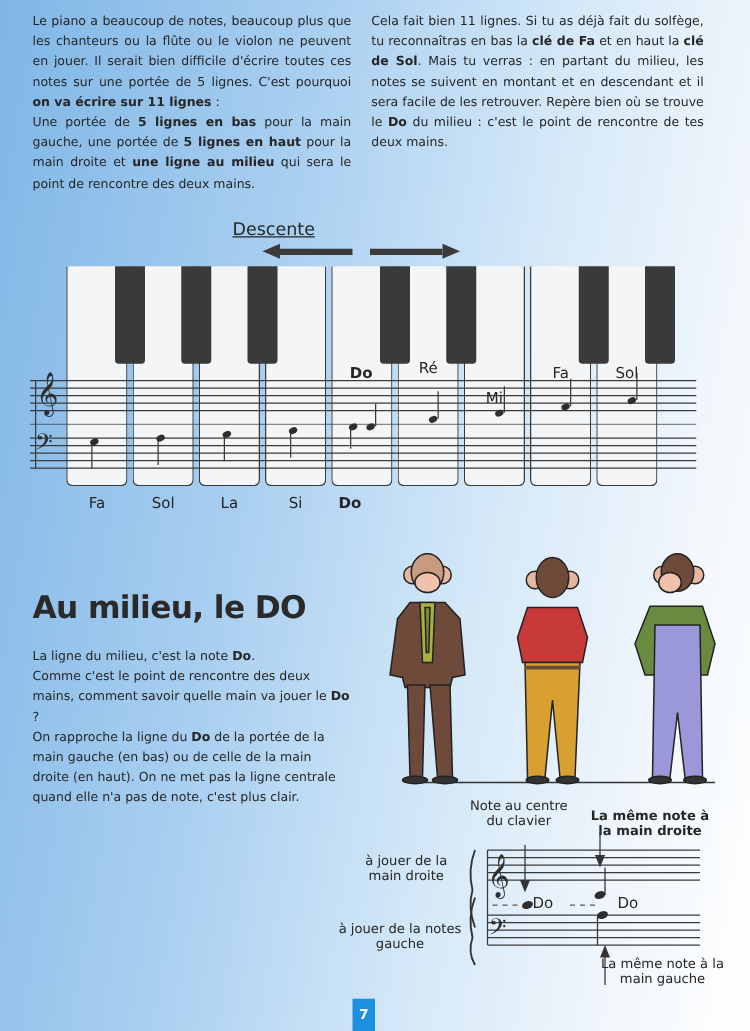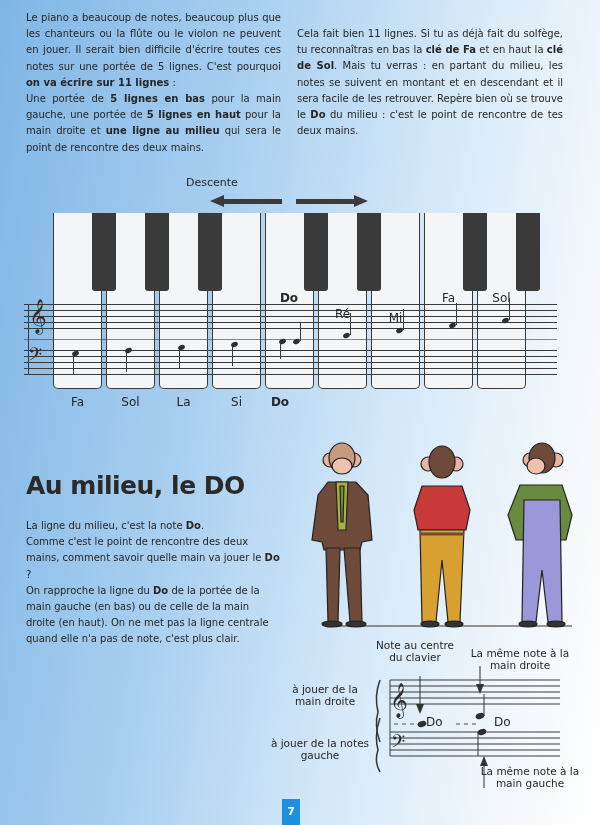--- a/index.html
+++ b/index.html
@@ -12,22 +12,22 @@
   }
   .para {
     position: absolute;
     font-size: 10px;
     line-height: 16.2px;
     text-align: justify;
     color: #262626;
   }
   .para b { font-weight: bold; }
   #intro-left { left: 26px; top: 10px; width: 255px; }
-  #intro-right { left: 297px; top: 10px; width: 266px; margin-top: 16px; }
-  .dir-label { position: absolute; font-size: 11px; color: #262626; }
+  #intro-right { left: 297px; top: 10px; width: 266px; }
+  .dir-label { position: absolute; font-size: 14px; color: #262626; text-decoration: underline; }
   .arrow { position: absolute; height: 5px; background: #3b3b3b; }
   .arrow-head-left, .arrow-head-right { position: absolute; width: 0; height: 0; border-top: 6px solid transparent; border-bottom: 6px solid transparent; }
   .arrow-head-left { border-right: 14px solid #3b3b3b; }
   .arrow-head-right { border-left: 14px solid #3b3b3b; }
   #keyboard { position: absolute; left: 24px; top: 213px; width: 540px; height: 200px; }
   .wkey { position: absolute; top: 0; width: 49px; height: 176px; background: #f4f5f6; border: 1.5px solid #3a3a3a; border-top: none; border-radius: 0 0 5px 5px; }
   .bkey { position: absolute; top: 0; width: 24px; height: 78px; background: #3a3a3a; border-radius: 0 0 3px 3px; }
   .staff-line { position: absolute; height: 1.4px; background: #3a3a3a; left: 0; }
   .note-head { position: absolute; width: 7px; height: 5px; background: #2e2e2e; border-radius: 50%; transform: rotate(-25deg); }
   .stem { position: absolute; width: 1.3px; background: #3a3a3a; }
@@ -130,21 +130,21 @@
   <div>
       <div class="stem" style="left:432px; top:90px; height:22px;"></div>
       <div class="note-head" style="left:425px; top:110px;"></div>
     </div>
   <div>
       <div class="stem" style="left:485px; top:85px; height:22px;"></div>
       <div class="note-head" style="left:478px; top:105px;"></div>
     </div>
 
   <div class="note-name bold" style="left:250px; top:78px; width:30px;">Do</div>
-  <div class="note-name" style="left:294px; top:94px;text-align:center;">Ré</div>
+  <div class="note-name" style="left:294px; top:74px;text-align:center;">Ré</div>
   <div class="note-name" style="left:347px; top:78px;margin-top:20px;">Mi</div>
   <div class="note-name" style="left:400px; top:78px;">Fa</div>
   <div class="note-name" style="left:453px; top:78px;">Sol</div>
 
   <div class="note-name" style="left:29px; top:182px;">Fa</div>
   <div class="note-name" style="left:82px; top:182px;">Sol</div>
   <div class="note-name" style="left:135px; top:182px;">La</div>
   <div class="note-name" style="left:188px; top:182px;">Si</div>
   <div class="note-name bold" style="left:236px; top:182px; width:40px;">Do</div>
 </div>
@@ -187,21 +187,21 @@
     <ellipse cx="226" cy="36" rx="9" ry="8" fill="#f0c2ae"></ellipse>
     <path d="M210 55 L252 55 L262 85 L256 110 L206 110 L198 85 Z" fill="#6a8a40"></path>
     <path d="M214 70 L250 70 L252 192 L238 192 L232 140 L226 192 L212 192 Z" fill="#9a98d8"></path>
     <ellipse cx="218" cy="194" rx="9" ry="3" fill="#333"></ellipse>
       <ellipse cx="246" cy="194" rx="9" ry="3" fill="#333"></ellipse>
   </g>
 </svg>
 
 <div id="diagram">
   <div class="diag-label" style="left:100px; top:2px; width:90px;">Note au centre du clavier</div>
-  <div class="diag-label" style="left:200px; top:10px; width:100px;">La même note à la main droite</div>
+  <div class="diag-label" style="left:200px; top:10px; width:100px;font-weight:bold;">La même note à la main droite</div>
   <div class="diag-label" style="left:10px; top:46px; width:90px;">à jouer de la main droite</div>
   <div class="diag-label" style="left:0px; top:100px; width:100px;">à jouer de la notes gauche</div>
   <div class="diag-label" style="left:210px; top:128px; width:100px;">La même note à la main gauche</div>
 
   <svg style="position:absolute; left:0; top:0;" width="330" height="160" viewBox="0 0 330 160">
 
     <path d="M110 42 Q104 58 108 74 Q104 88 110 104" stroke="#333" stroke-width="1.5" fill="none"></path>
     <path d="M110 80 Q104 96 108 112 Q104 124 110 134" stroke="#333" stroke-width="1.5" fill="none"></path>
 
     <g stroke="#3a3a3a" stroke-width="1">

